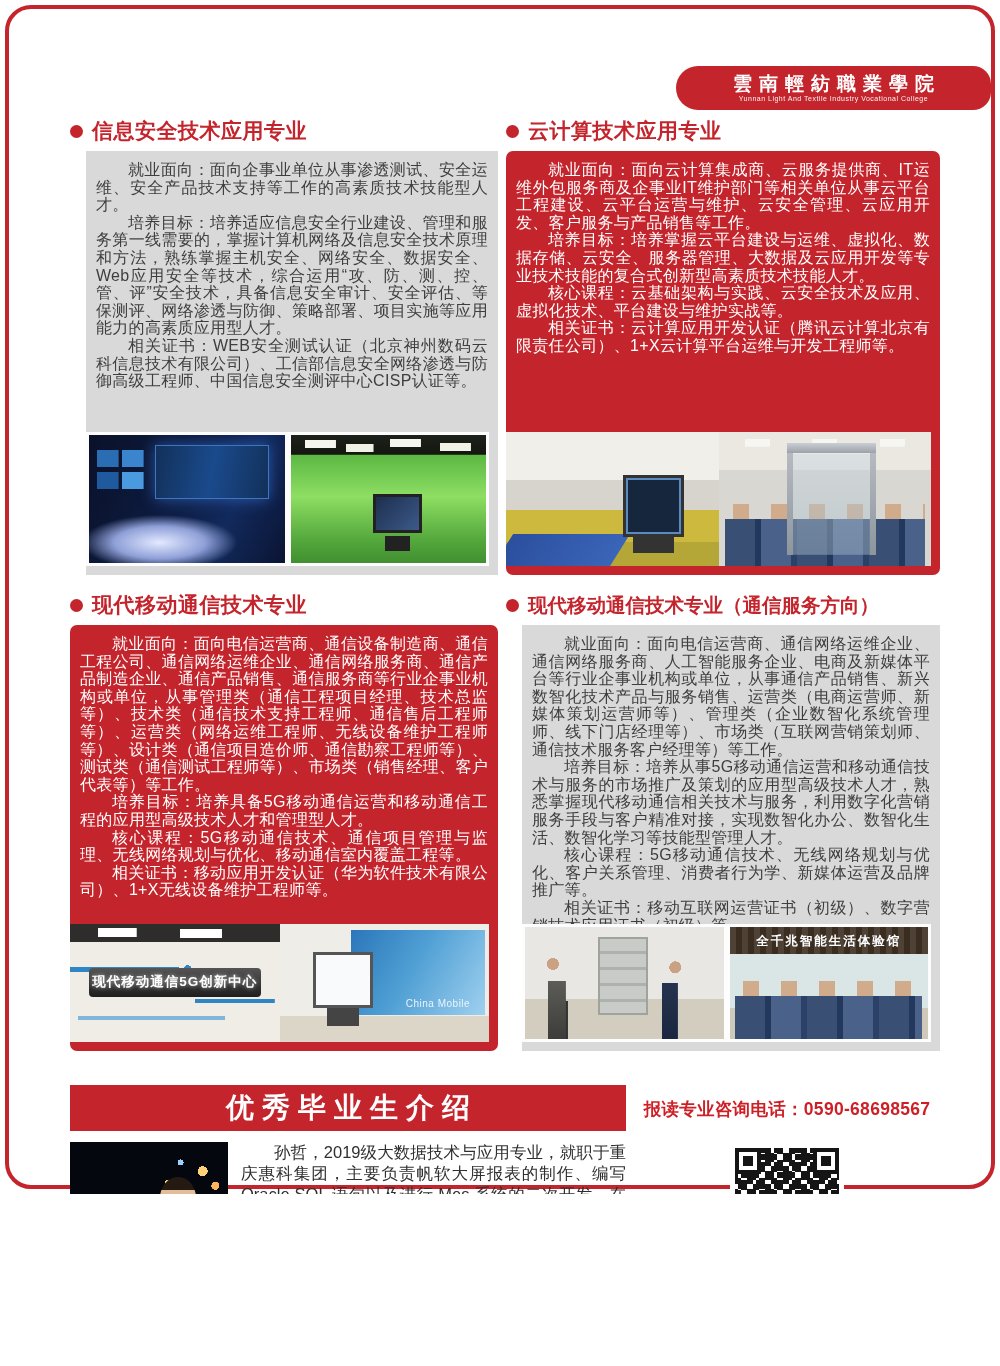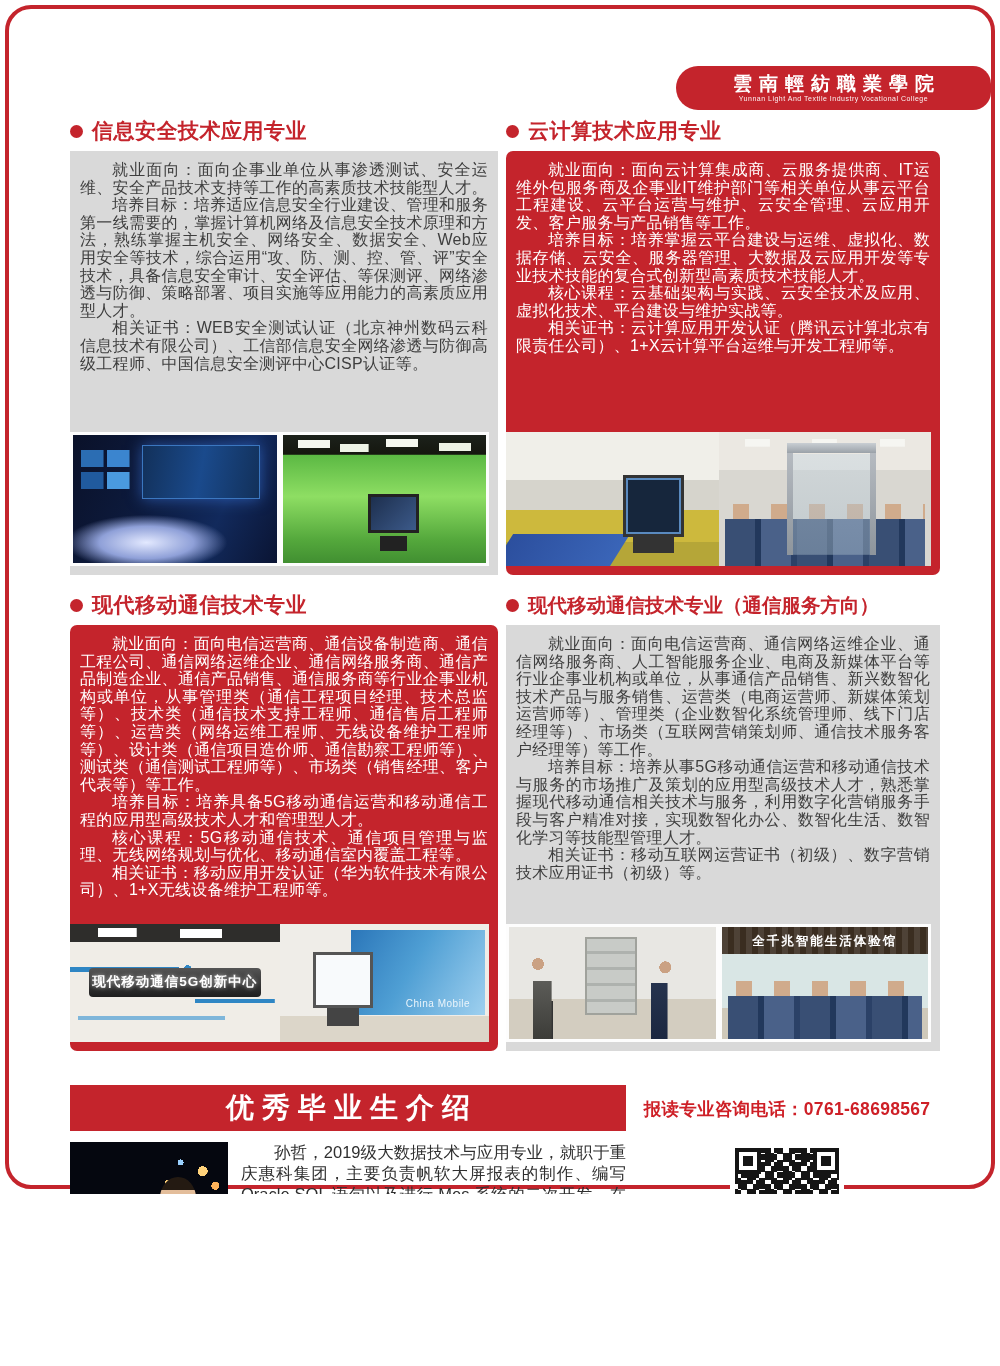--- a/index.html
+++ b/index.html
@@ -23,21 +23,21 @@
   #sec3 { left:70px;  top:592px; width:428px; }
   #sec4 { left:506px; top:592px; width:434px; }
   .sec-title { display:flex; align-items:center; gap:9px; height:26px; }
   .dot { width:13px; height:13px; border-radius:50%; background:#c4242c; flex:none; }
   .sec-title h2 { font-size:21px; font-weight:bold; color:#c4242c; letter-spacing:.5px; white-space:nowrap; }
   #sec4 .sec-title h2 { font-size:19.5px; letter-spacing:0; }
 
   .box { position:relative; margin-top:7px; padding:10px; }
   #sec1 .box, #sec2 .box { height:424px; }
   #sec3 .box, #sec4 .box { height:426px; }
-  .t-gray { background:#d9d9d9; color:#3e3e3e; }
+  .t-gray { background:#d9d9d9; color:#3e3e3e;margin-left:16px; }
   .t-red  { background:#c4242c; color:#ffffff;border-radius:7px; }
   .box p { font-size:16px; line-height:17.6px; text-align:justify; text-indent:2em; letter-spacing:.3px; }
 
   .photos { position:absolute; left:0; right:9px; bottom:9px; display:flex; gap:0; }
   .ph { position:relative; flex:1 1 0; overflow:hidden; background:#9a9a9a; }
   #sec1 .ph, #sec2 .ph { height:134px; }
   #sec3 .ph, #sec4 .ph { height:118px; }
   .t-gray .ph { border:3px solid #fdfdfd; }
 
   
@@ -230,33 +230,34 @@
   </div>
 
   <div class="sec" id="sec4">
     <div class="sec-title">
       <span class="dot"></span>
       <h2>现代移动通信技术专业（通信服务方向）</h2>
     </div>
     <div class="box t-gray">
       <p>就业面向：面向电信运营商、通信网络运维企业、通信网络服务商、人工智能服务企业、电商及新媒体平台等行业企事业机构或单位，从事通信产品销售、新兴数智化技术产品与服务销售、运营类（电商运营师、新媒体策划运营师等）、管理类（企业数智化系统管理师、线下门店经理等）、市场类（互联网营销策划师、通信技术服务客户经理等）等工作。</p>
       <p>培养目标：培养从事5G移动通信运营和移动通信技术与服务的市场推广及策划的应用型高级技术人才，熟悉掌握现代移动通信相关技术与服务，利用数字化营销服务手段与客户精准对接，实现数智化办公、数智化生活、数智化学习等技能型管理人才。</p>
+      <p>核心课程：5G移动通信技术、无线网络规划与优化、客户关系管理、消费者行为学、新媒体运营及品牌推广等。</p>
       <p>相关证书：移动互联网运营证书（初级）、数字营销技术应用证书（初级）等。</p>
       <div class="photos">
         <div class="ph ph-store"></div>
         <div class="ph ph-shop">
           <span class="shop-label">全千兆智能生活体验馆</span>
           <span class="crowd"></span>
         </div>
       </div>
     </div>
   </div>
 
   <div class="grad-banner">优秀毕业生介绍</div>
-  <div class="phone">报读专业咨询电话：0761-68698567</div>
+  <div class="phone">报读专业咨询电话：0590-68698567</div>
 
   <div class="grad-row">
     <div class="ph-grad"></div>
     <div class="grad-bio">
       <p>孙哲，2019级大数据技术与应用专业，就职于重庆惠科集团，主要负责帆软大屏报表的制作、编写 Oracle SQL 语句以及进行 Mes 系统的二次开发。在工作之余，他还为公司拍摄纪录片，剪辑视频，为企业增色添彩。目前，他的工资为6000元/月。担任IT助理工程师的他，正按照公司的年限晋升制度，稳步提升自己的职业发展。</p>
     </div>
   </div>
 
   <div class="qr-wrap">
     <div class="qr">

